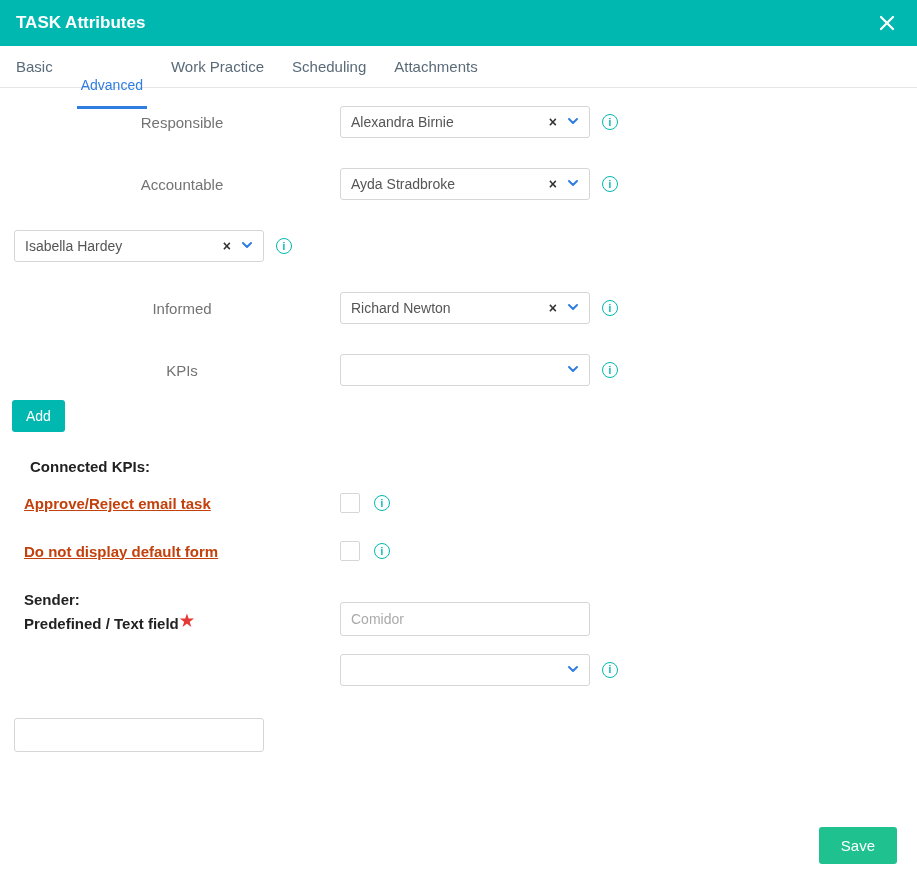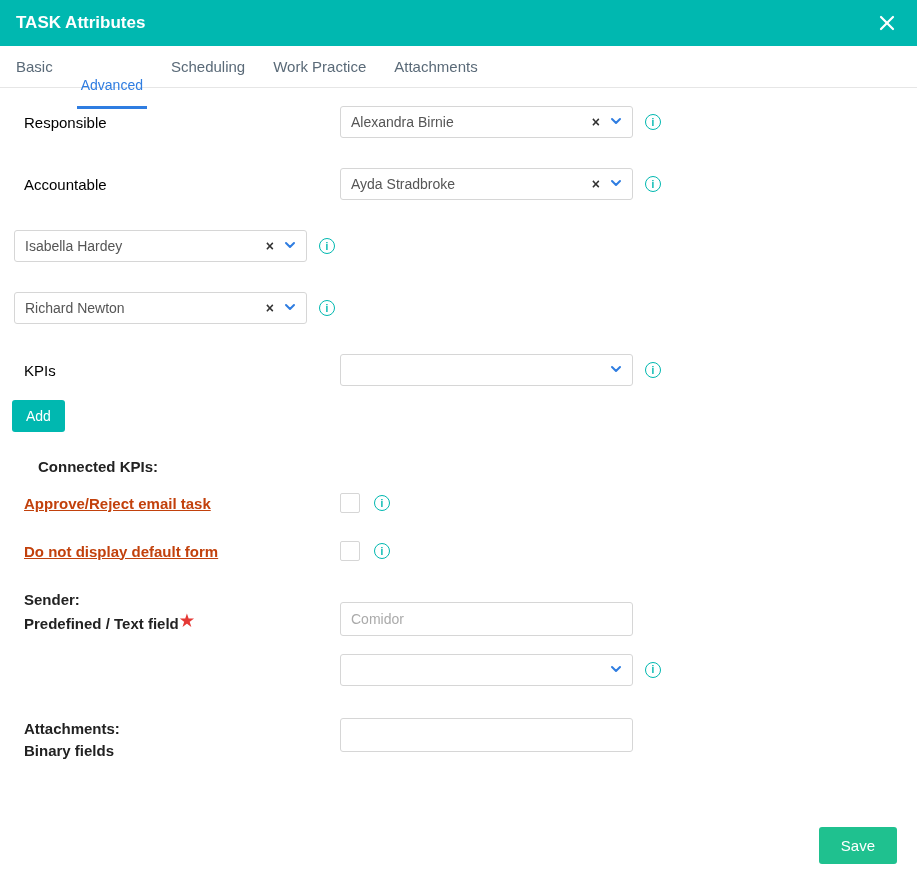--- a/index.html
+++ b/index.html
@@ -79,25 +79,26 @@
   .form-row {
     display: flex;
     align-items: center;
     margin-bottom: 30px;
   }
   .form-row.tight { margin-bottom: 14px; }
   .label-col {
     width: 326px;
     flex-shrink: 0;
     font-size: 15px;
-    color: #000000;
+    color: #737373;
     padding-left: 10px;
+    text-align: center;
   }
   .control-col {
-    width: 293px;
+    width: 250px;
     flex-shrink: 0;
   }
   .info-col {
     width: 40px;
     display: flex;
     justify-content: center;
     align-items: center;
   }
   .select-box {
     width: 100%;
@@ -157,21 +158,21 @@
     border-radius: 3px;
     padding: 8px 14px;
     font-size: 14px;
     cursor: pointer;
     margin-left: -2px;
   }
   .section-label {
     font-weight: 600;
     font-size: 15px;
     color: #222;
-    margin: 26px 0 18px 24px;
+    margin: 26px 0 18px 16px;
   }
   .checkbox-row {
     display: flex;
     align-items: center;
     margin-bottom: 28px;
   }
   .checkbox-label {
     width: 326px;
     flex-shrink: 0;
     font-size: 15px;
@@ -225,22 +226,22 @@
       <svg width="20" height="20" viewBox="0 0 20 20" fill="none" stroke="#fff" stroke-width="2.2" stroke-linecap="round">
         <line x1="4" y1="4" x2="16" y2="16"></line>
           <line x1="16" y1="4" x2="4" y2="16"></line>
       </svg>
     </div>
   </div>
 
   <div class="tabs">
     <div class="tab">Basic</div>
     <div class="tab active">Advanced</div>
+    <div class="tab">Work Practice</div>
     <div class="tab">Scheduling</div>
-    <div class="tab">Work Practice</div>
     <div class="tab">Attachments</div>
   </div>
 
   <div class="content">
 
     
     <div class="form-row">
       <div class="label-col">Responsible</div>
       <div class="control-col">
         <div class="select-box">
@@ -290,20 +291,21 @@
           </span>
         </div>
       </div>
       <div class="info-col">
           <div class="info-icon">i</div>
         </div>
     </div>
 
     
     <div class="form-row">
+      <div class="label-col">Informed</div>
       <div class="control-col">
         <div class="select-box">
           <span class="select-value">Richard Newton</span>
           <span class="select-clear">×</span>
           <span class="select-caret">
             <svg width="12" height="12" viewBox="0 0 12 12" fill="none" stroke="#2f7de1" stroke-width="2" stroke-linecap="round" stroke-linejoin="round">
                 <polyline points="2,4 6,8 10,4"></polyline>
               </svg>
           </span>
         </div>
@@ -375,24 +377,20 @@
           </span>
         </div>
       </div>
       <div class="info-col">
           <div class="info-icon">i</div>
         </div>
     </div>
 
     
     <div class="form-row" style="align-items:flex-start;">
-      <div class="multi-label">
-        <span>Attachments:</span><br>
-        <span>Binary fields</span>
-      </div>
       <div class="control-col">
         <input type="text" class="text-input" style="">
       </div>
     </div>
 
   </div>
 
   <div class="footer">
     <button class="save-btn">Save</button>
   </div>

